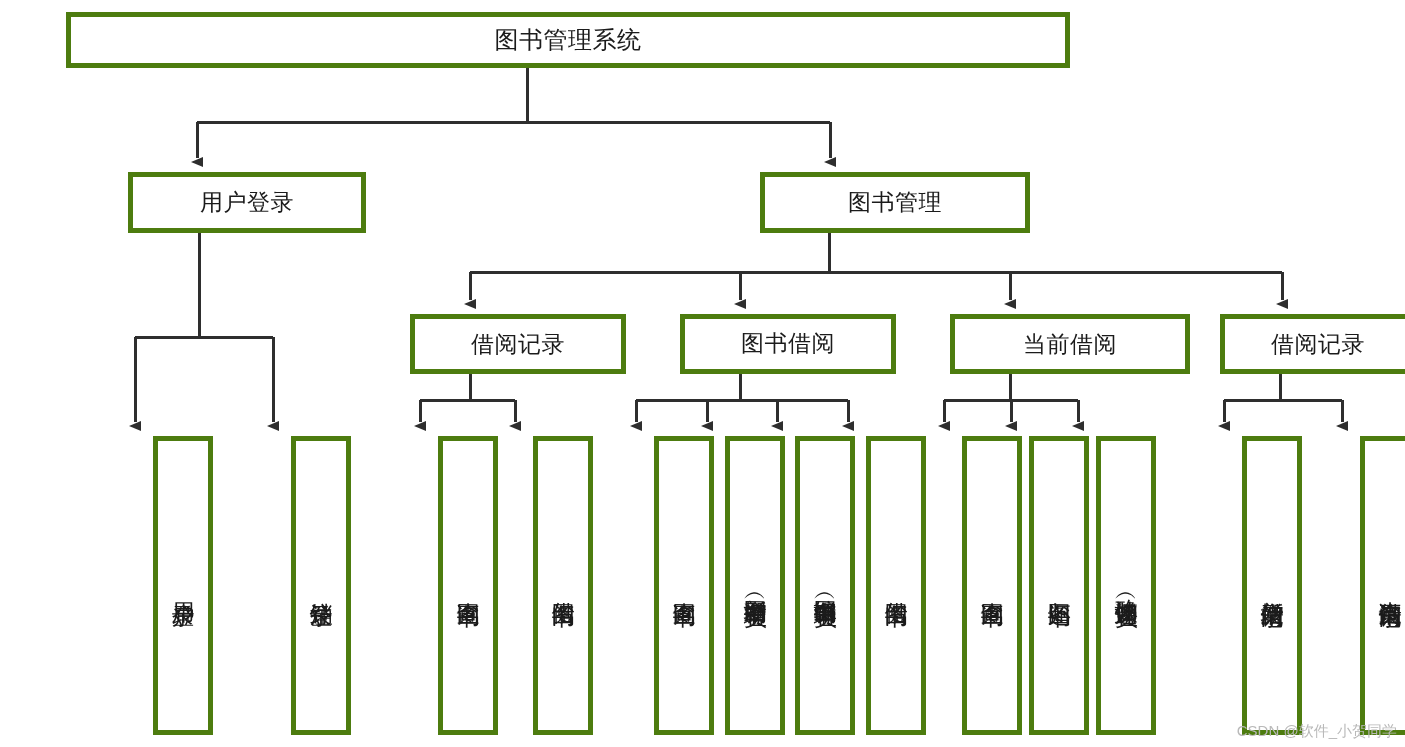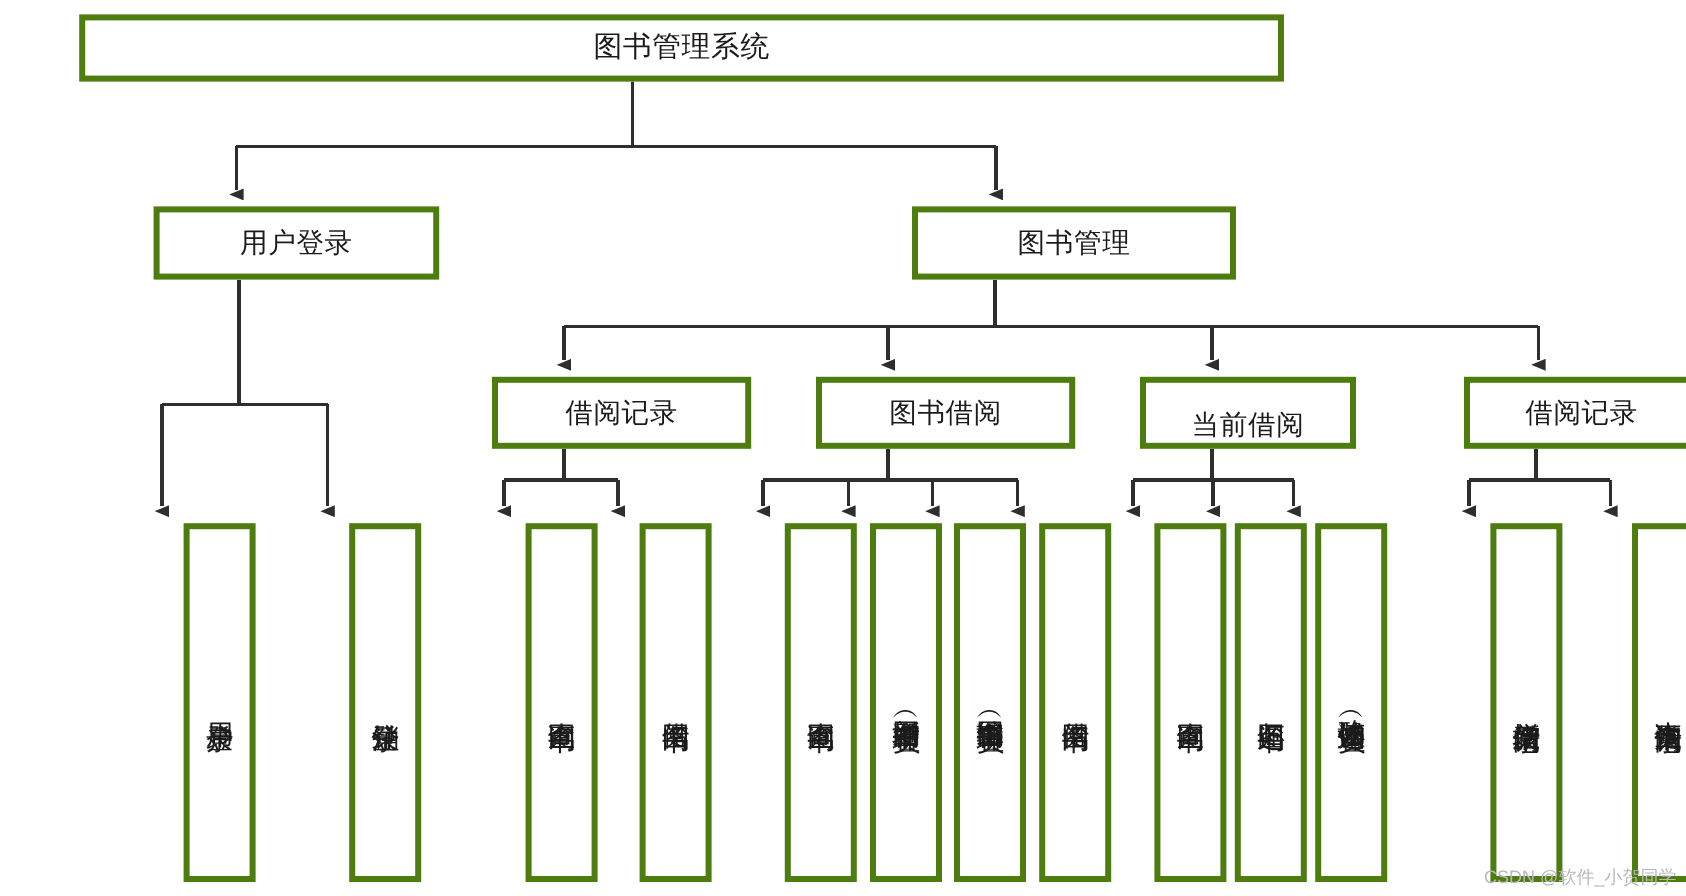--- a/index.html
+++ b/index.html
@@ -125,24 +125,24 @@
   <div class="node-box" style="left:80px; top:172px; width:238px; height:61px;">
     <span class="node-label">用户登录</span>
   </div>
   <div class="node-box" style="left:712px; top:172px; width:270px; height:61px;">
     <span class="node-label">图书管理</span>
   </div>
 
   <div class="node-box" style="left:362px; top:314px; width:216px; height:60px;">
     <span class="node-label">借阅记录</span>
   </div>
-  <div class="node-box" style="left:632px; top:314px; width:216px; height:60px;">
+  <div class="node-box" style="left:632px; top:314px; width:216px; height:60px;font-family:Liberation Serif, serif;">
     <span class="node-label">图书借阅</span>
   </div>
-  <div class="node-box" style="left:902px; top:314px; width:180px; height:60px;align-items:flex-end;">
+  <div class="node-box" style="left:902px; top:314px; width:240px; height:60px;">
     <span class="node-label">当前借阅</span>
   </div>
   <div class="node-box" style="left:1172px; top:314px; width:196px; height:60px;">
     <span class="node-label">借阅记录</span>
   </div>
 
   <div class="node-box leaf" style="left:105px; top:436px; width:60px; height:299px;">
     <span class="node-label">用户登录</span>
   </div>
   <div class="node-box leaf" style="left:243px; top:436px; width:60px; height:299px;">

